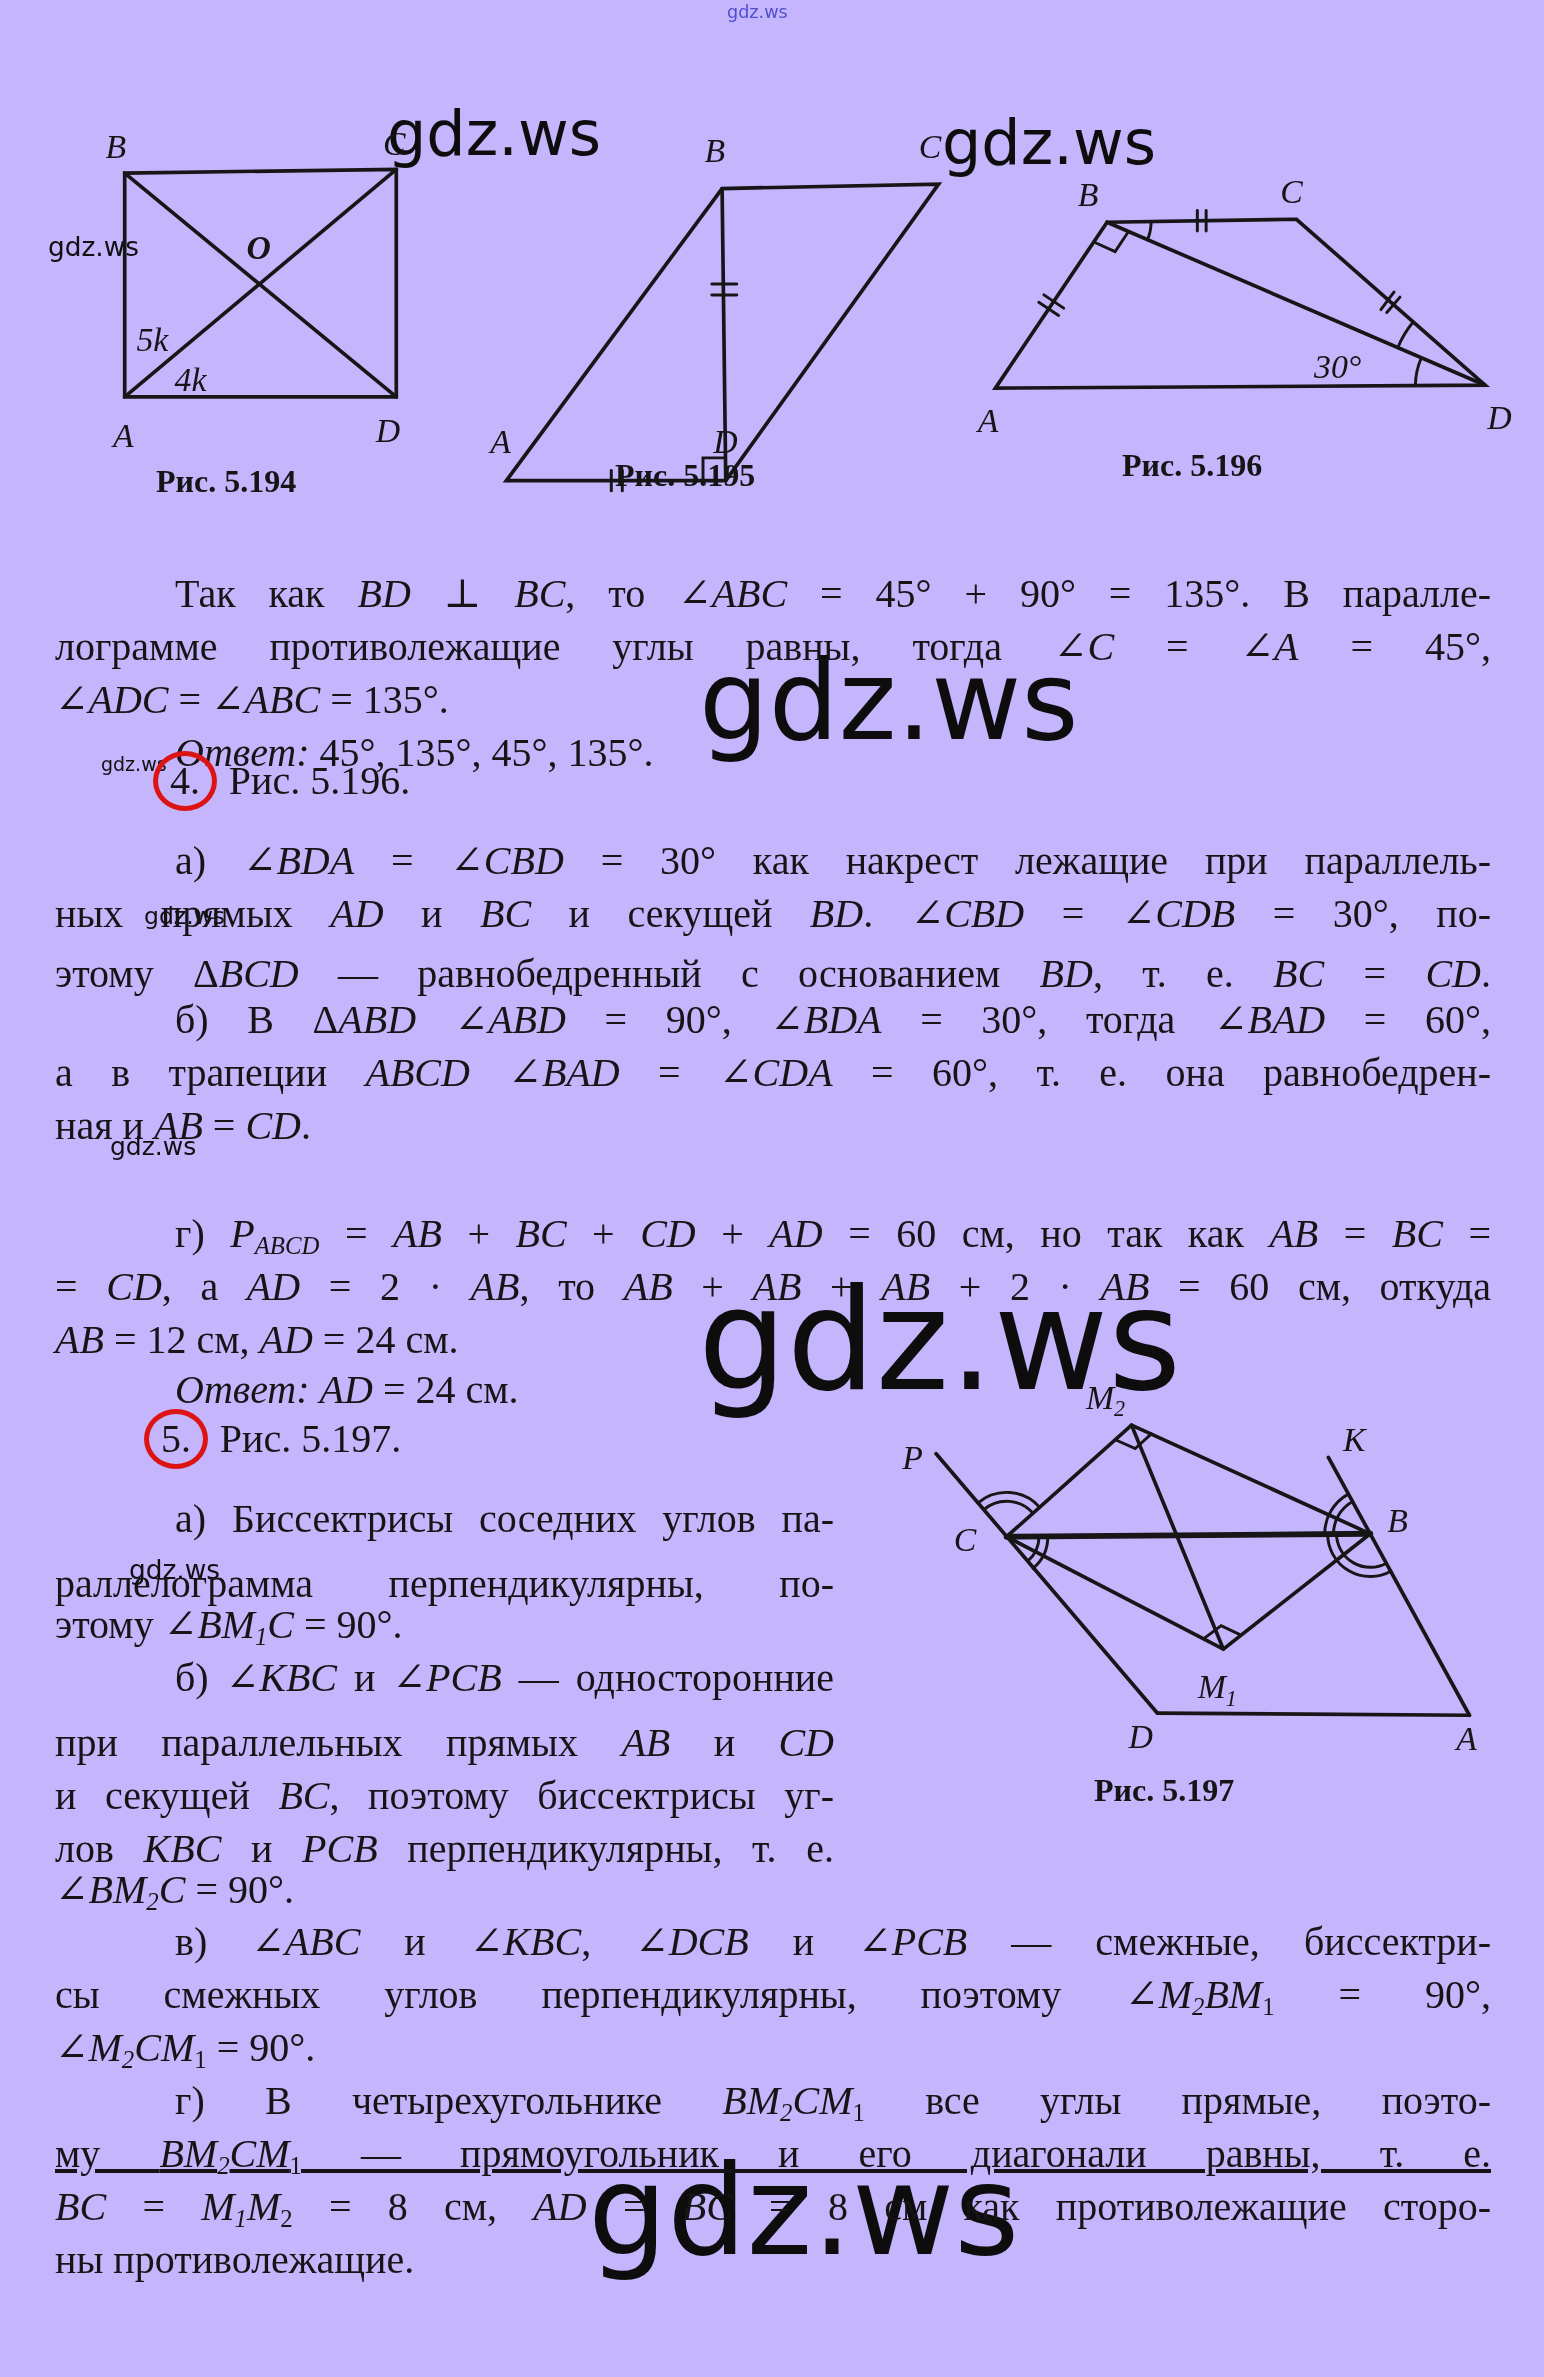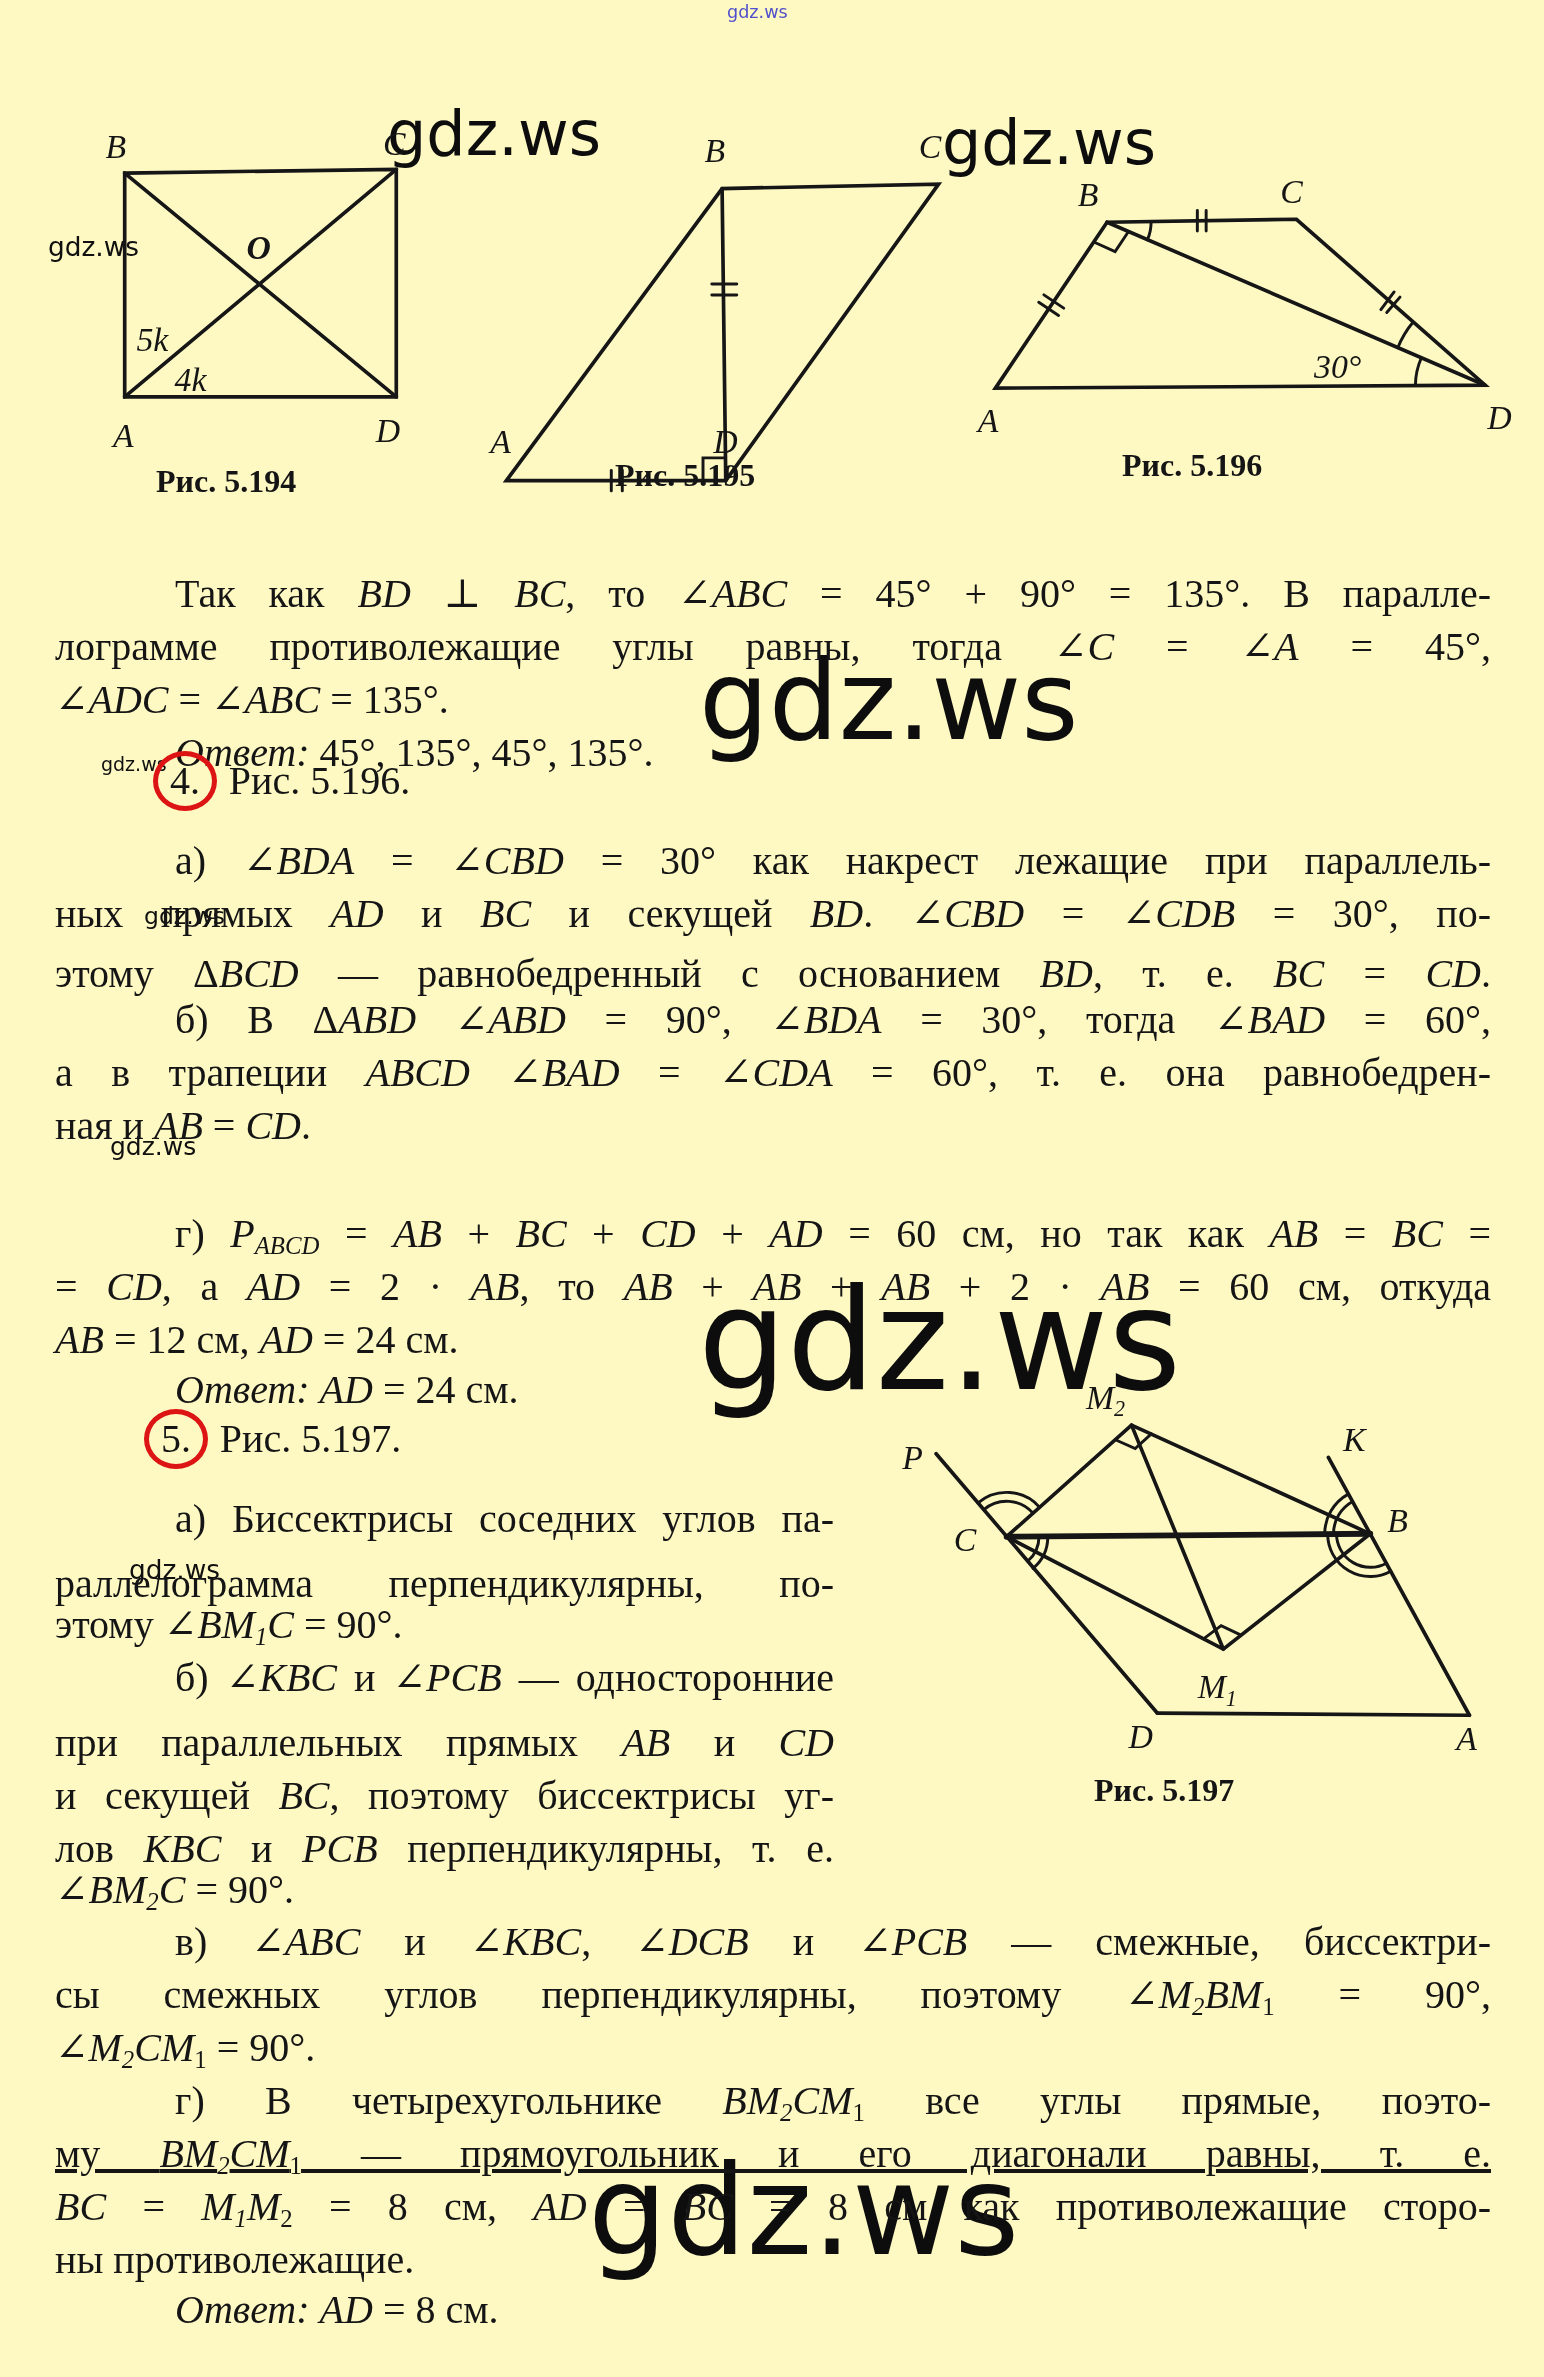--- a/index.html
+++ b/index.html
@@ -1,16 +1,16 @@
 <!DOCTYPE html>
 <html style="font-size:11.8px"><head>
 <meta charset="utf-8">
 <style>
   html,body{margin:0;padding:0;background:#888;}
-  #page{position:relative;width:1545px;height:2377px;background:#fef9c3;overflow:hidden;
+  #page{position:relative;width:1545px;height:2377px;background:#c4b5fd;overflow:hidden;
         font-family:"Liberation Serif","DejaVu Serif",serif;color:#151515;}
   .ln{position:absolute;font-size:40px;line-height:48px;white-space:nowrap;}
   .j{white-space:normal;text-align:justify;text-align-last:justify;}
   .w-full{left:55px;width:1436px;}
   .w-full-ind{left:55px;width:1436px;text-indent:120px;}
   .w-nar{left:55px;width:779px;margin-top:12px;}
   .w-nar-ind{left:55px;width:779px;text-indent:120px;}
   .ind{left:175px;}
   .lft{left:55px;}
   i{font-style:italic;}
@@ -169,19 +169,15 @@
   </svg>
   <div class="caption" style="left:1094px;top:1772px;">Рис. 5.197</div>
 
   <div class="ln j w-full-ind" style="top:1918px;">в) ∠<i>ABC</i> и ∠<i>KBC</i>, ∠<i>DCB</i> и ∠<i>PCB</i> — смежные, биссектри-</div>
   <div class="ln j w-full" style="top:1971px;">сы смежных углов перпендикулярны, поэтому ∠<i>M<sub>2</sub>BM</i><sub>1</sub> = 90°,</div>
   <div class="ln lft" style="top:2024px;">∠<i>M<sub>2</sub>CM</i><sub>1</sub> = 90°.</div>
   <div class="ln j w-full-ind" style="top:2077px;">г) В четырехугольнике <i>BM<sub>2</sub>CM</i><sub>1</sub> все углы прямые, поэто-</div>
   <div class="ln j w-full" style="top:2130px;text-decoration:underline;">му <i>BM<sub>2</sub>CM</i><sub>1</sub> — прямоугольник и его диагонали равны, т. е.</div>
   <div class="ln j w-full" style="top:2183px;"><i>BC</i> = <i>M<sub>1</sub>M</i><sub>2</sub> = 8 см, <i>AD</i> = <i>BC</i> = 8 см как противолежащие сторо-</div>
   <div class="ln lft" style="top:2236px;">ны противолежащие.</div>
-  <div class="ln ind" style="top:2286px;">
-    <span class="ans-label">Ответ:</span>
-    <span><i>AD</i> = 8 см.</span>
-  </div>
 
 </div>
 
 
 </body></html>

